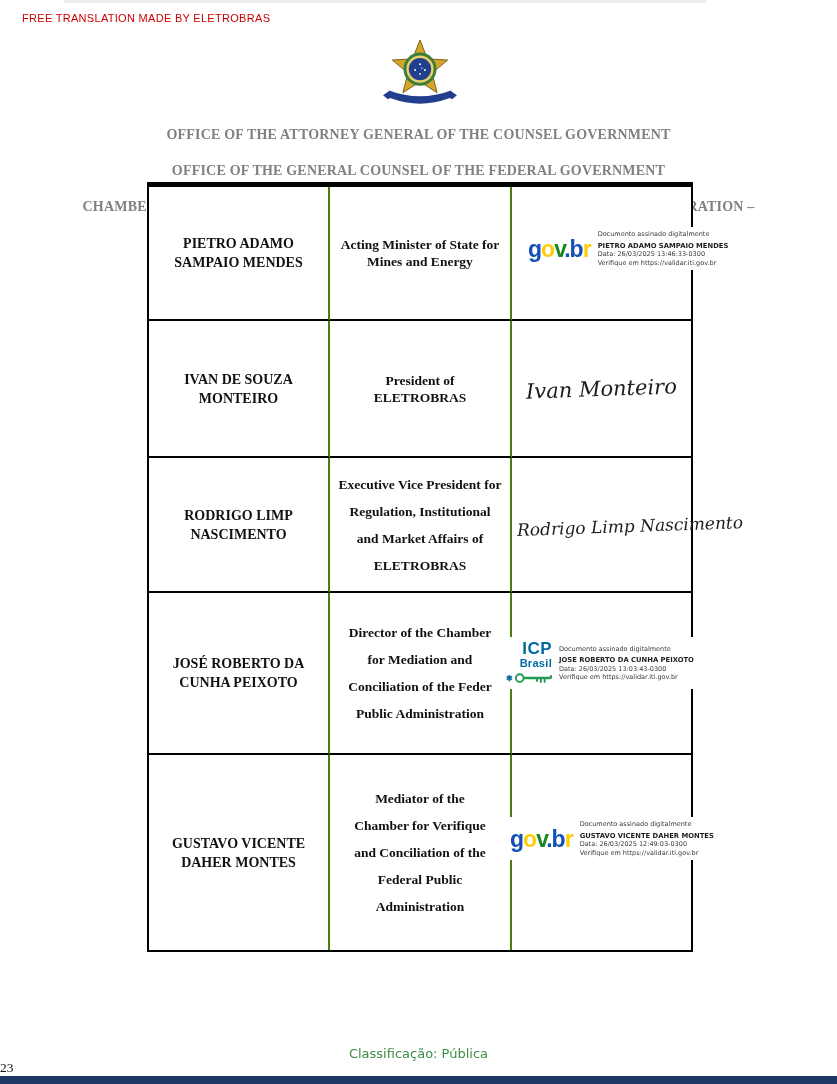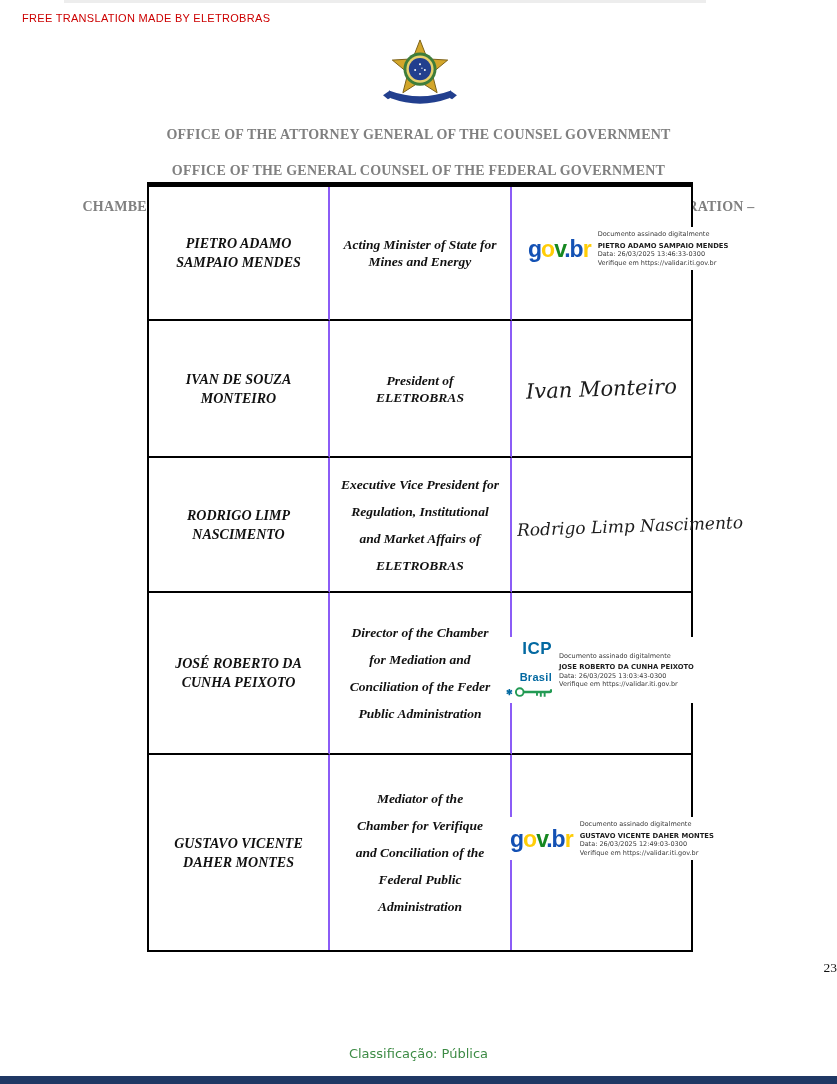--- a/index.html
+++ b/index.html
@@ -22,21 +22,21 @@
   .sig-table{
     position:absolute;left:147px;top:182px;width:546px;height:770px;box-sizing:border-box;
     border:2px solid #000;border-top:5px solid #000;background:#fff;
     display:grid;grid-template-columns:181px 182px 1fr;
     grid-template-rows:134px 137px 135px 162px 1fr;
   }
   .cell{
     box-sizing:border-box;position:relative;
     display:flex;align-items:center;justify-content:center;text-align:center;
   }
-  .cell.c1,.cell.c2{border-right:2px solid #8b5cf6;font-style:italic;}
+  .cell.c1,.cell.c2{border-right:2px solid #4d7c0f;}
   .cell.rb{border-bottom:2px solid #000;}
   .name-cell{font-weight:bold;font-size:14px;line-height:19px;white-space:pre-line;}
   .title-cell{font-weight:bold;font-size:13.5px;white-space:pre-line;}
   .lh-tight{line-height:17px;}
   .lh-wide{line-height:27px;}
   
   .stamp{
     position:absolute;z-index:3;background:#fff;
     display:flex;align-items:center;gap:7px;padding:3px 4px;text-align:left;
   }
@@ -44,31 +44,31 @@
   .stamp-text .signer{font-weight:bold;font-size:6.8px;color:#1d1d1d;margin-top:3px;}
   .govbr{
     font-family:"Liberation Sans",sans-serif;font-weight:800;font-size:23px;letter-spacing:-1px;line-height:26px;
     white-space:nowrap;
   }
   .gb-b{color:#1351B4;} .gb-y{color:#FFCD07;} .gb-g{color:#168821;}
   .icp{
     font-family:"Liberation Sans",sans-serif;font-weight:700;color:#0369a1;line-height:1;width:46px;text-align:right;
   }
   .icp .icp-top{font-size:17px;letter-spacing:.5px;}
-  .icp .icp-bot{font-size:11px;margin-top:15px;letter-spacing:.3px;}
+  .icp .icp-bot{font-size:11px;margin-top:1px;letter-spacing:.3px;}
   .icp .key-row{display:flex;align-items:center;margin-top:2px;}
   .icp .ast{font-size:8px;margin-right:1px;}
   
   .handwritten{
     font-family:"DejaVu Serif",cursive;font-style:italic;white-space:nowrap;
     transform:rotate(-2deg);color:#1c1c1c;
   }
   .hw-lg{font-size:21px;}
   .hw-md{font-size:17px;}
-  .page-number{position:absolute;left:0;top:960px;width:837px;text-align:right;font-size:13.5px;}
+  .page-number{position:absolute;left:0;top:1060px;width:837px;text-align:left;font-size:13.5px;}
   .classification{
     position:absolute;left:0;top:1046px;width:837px;text-align:center;
     font-family:"DejaVu Sans",sans-serif;font-size:13px;color:#3d8b45;
   }
   .bottom-bar{position:absolute;left:0;bottom:0;width:837px;height:8px;background:#1F3864;}
 </style>
 </head>
 <body>
 
 <div class="top-strip"></div>

